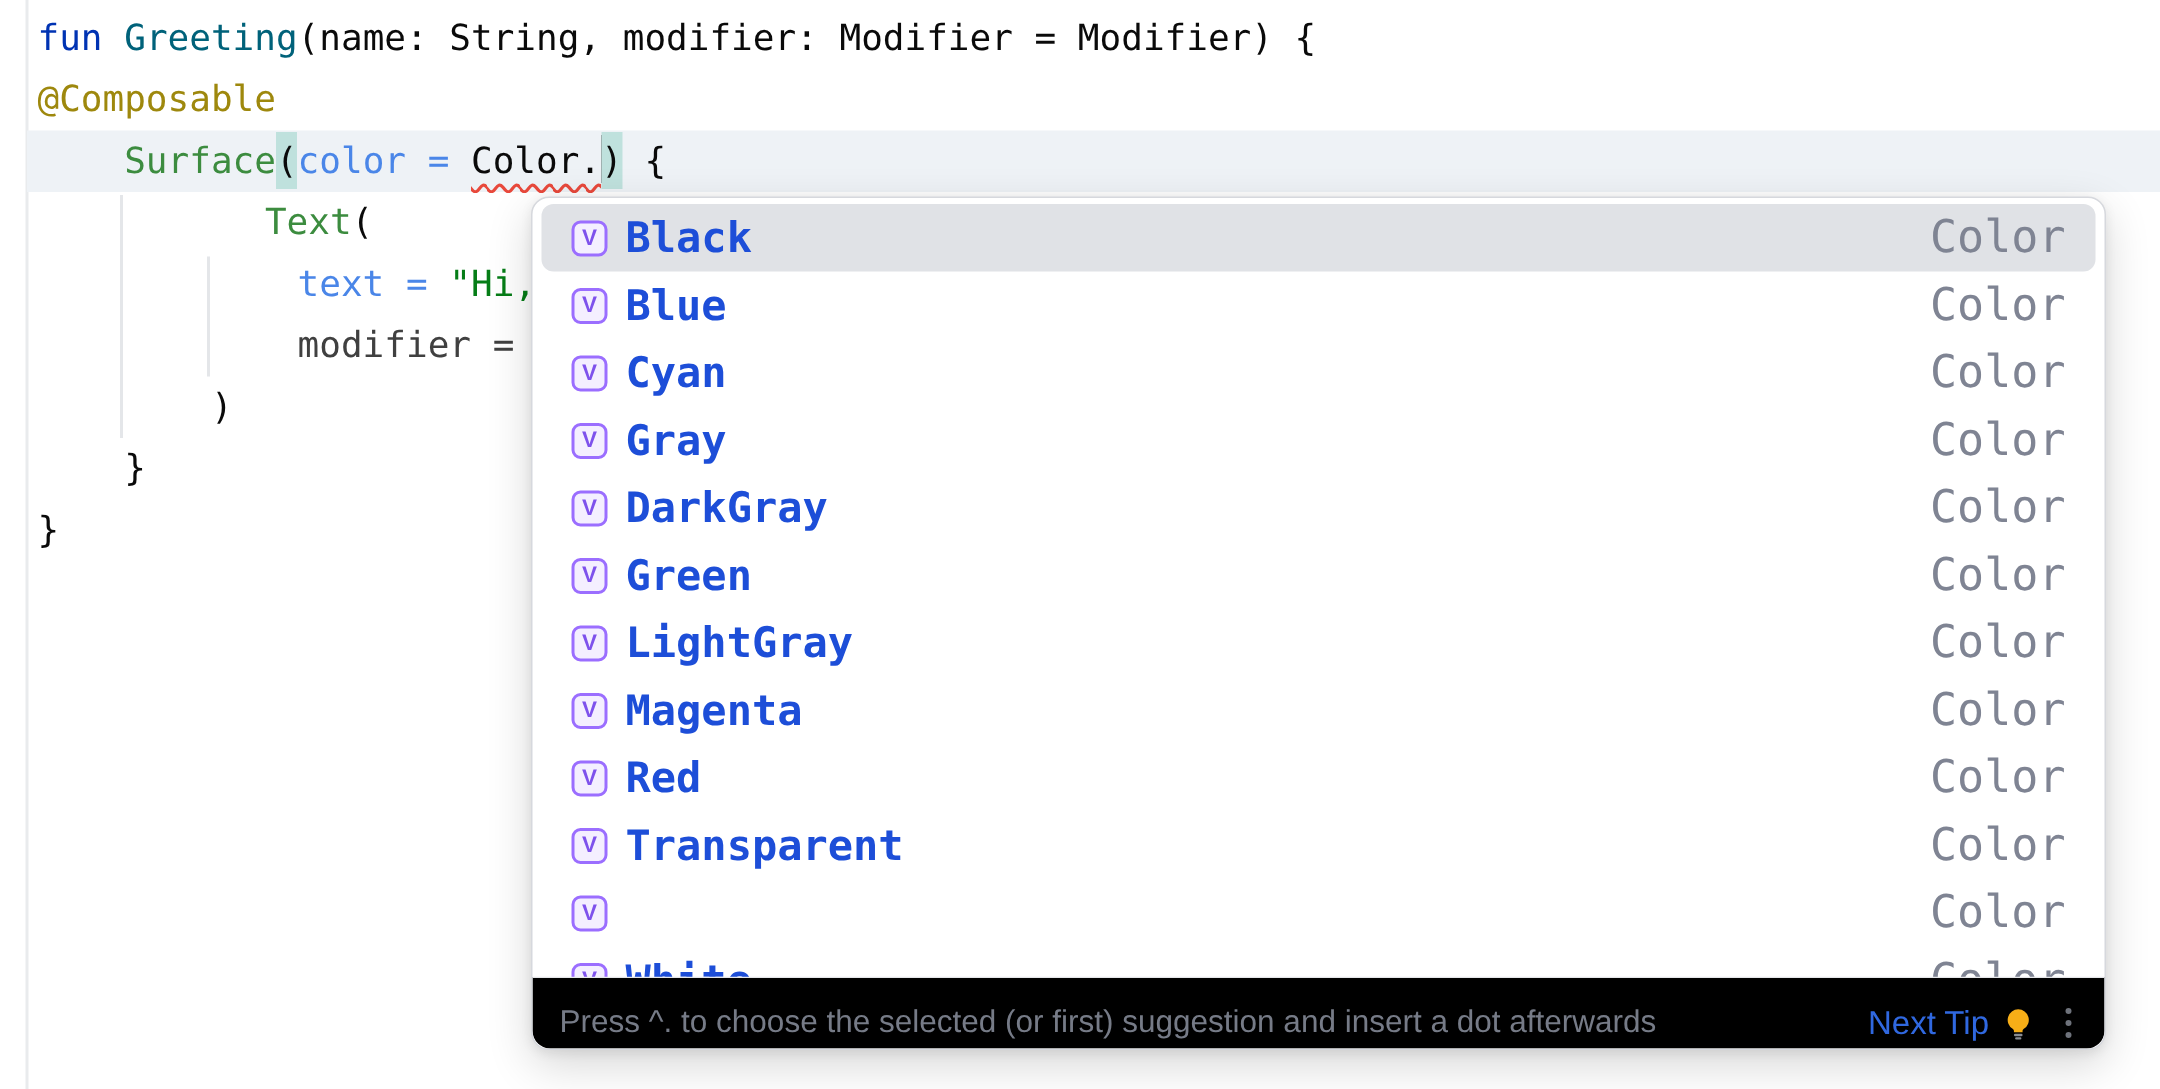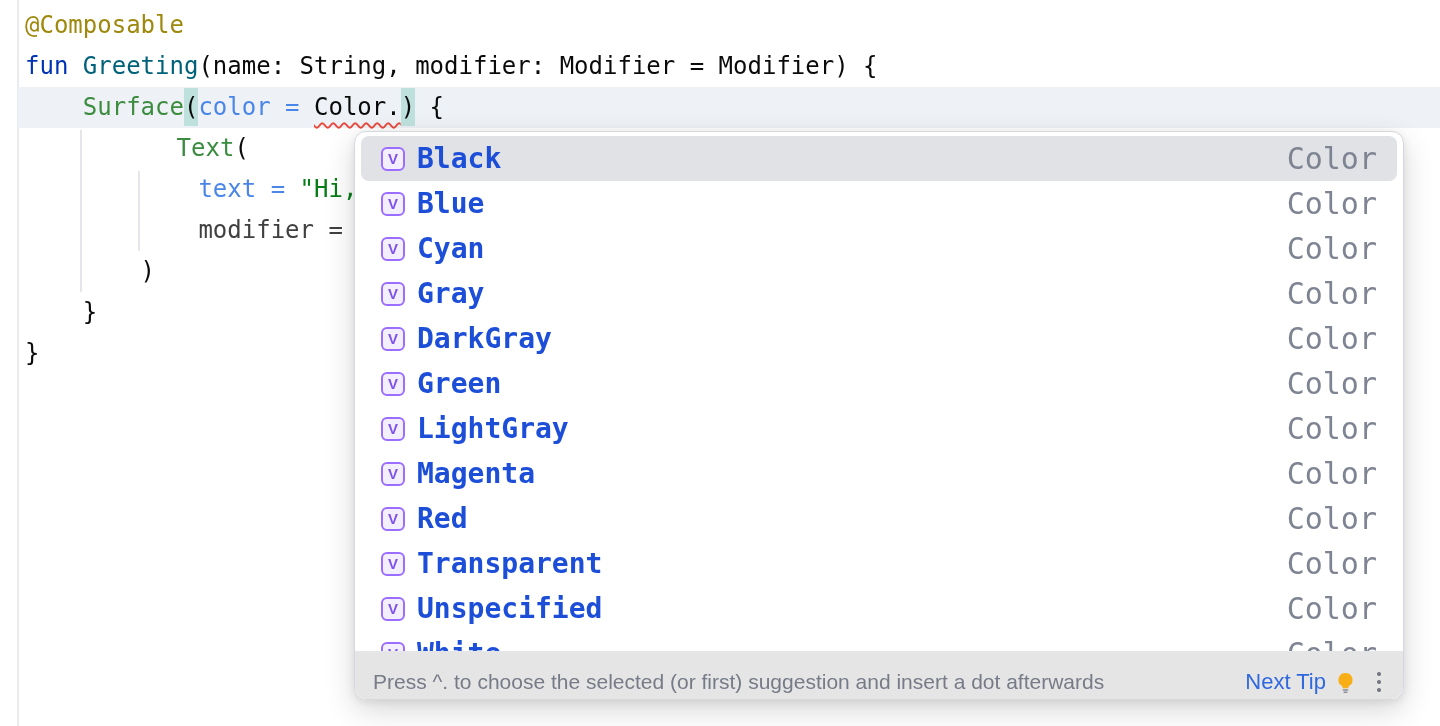--- a/index.html
+++ b/index.html
@@ -101,21 +101,21 @@
     margin-left: auto;
     margin-right: 20px;
     font-size: 30px;
     color: #7F8493;
     white-space: pre;
   }
   .popup-footer {
     position: absolute;
     left: 0; right: 0; bottom: 0;
     height: 48px;
-    background: #e5e5e5;
+    background: #000000;
     border-top: 1px solid #E5E6E9;
     border-radius: 0 0 12px 12px;
     display: flex;
     align-items: center;
     padding: 13px 14px 0 18px;
     font-family: "Liberation Sans", sans-serif;
   }
   .footer-hint {
     font-size: 21px;
     color: #767B87;
@@ -146,22 +146,22 @@
 </style>
 </head>
 <body>
 
 <div class="screen">
 
   <div class="gutter-border"></div>
 
   <div class="code-area">
     <div>
+        <div class="code-line"><span style="color: rgb(0, 51, 179);">fun</span><span style="color: rgb(10, 10, 10);"> </span><span style="color: rgb(0, 98, 122);">Greeting</span><span style="color: rgb(10, 10, 10);">(name: String, modifier: Modifier = Modifier) {</span></div>
         <div class="code-line"><span style="color: rgb(158, 136, 13);">@Composable</span></div>
-        <div class="code-line"><span style="color: rgb(0, 51, 179);">fun</span><span style="color: rgb(10, 10, 10);"> </span><span style="color: rgb(0, 98, 122);">Greeting</span><span style="color: rgb(10, 10, 10);">(name: String, modifier: Modifier = Modifier) {</span></div>
         <div class="code-line" style="background: rgb(238, 242, 246);"><span style="color: rgb(10, 10, 10);">    </span><span style="color: rgb(60, 140, 63);">Surface</span><span class="paren-hl" style="color: rgb(10, 10, 10); background-color: rgb(191, 225, 221);">(</span><span style="color: rgb(74, 134, 232);">color = </span><span class="squiggle" style="color: rgb(10, 10, 10); text-decoration-color: rgb(232, 73, 60);">Color.</span><span class="caret"></span><span class="paren-hl" style="color: rgb(10, 10, 10); background-color: rgb(191, 225, 221);">)</span><span style="color: rgb(10, 10, 10);"> {</span></div>
         <div class="code-line"><span style="color: rgb(10, 10, 10);">        </span><span style="color: rgb(60, 140, 63); margin-left: 36px;">Text</span><span style="color: rgb(10, 10, 10);">(</span></div>
         <div class="code-line"><span style="color: rgb(10, 10, 10);">            </span><span style="color: rgb(74, 134, 232);">text = </span><span style="color: rgb(6, 125, 23);">"Hi,</span></div>
         <div class="code-line"><span style="color: rgb(10, 10, 10);">            </span><span style="color: #404040;">modifier = </span></div>
         <div class="code-line"><span style="color: rgb(10, 10, 10);">        )</span></div>
         <div class="code-line"><span style="color: rgb(10, 10, 10);">    }</span></div>
         <div class="code-line"><span style="color: rgb(10, 10, 10);">}</span></div>
       </div>
   </div>
 
@@ -215,21 +215,20 @@
           <span class="label">Red</span>
           <span class="type">Color</span>
         </div>
         <div class="item">
           <span class="v-icon">V</span>
           <span class="label">Transparent</span>
           <span class="type">Color</span>
         </div>
         <div class="item">
           <span class="v-icon">V</span>
-          <span class="label">Unspecified</span>
           <span class="type">Color</span>
         </div>
         <div class="item">
           <span class="v-icon">V</span>
           <span class="label">White</span>
           <span class="type">Color</span>
         </div>
       </div>
     <div class="popup-footer">
       <span class="footer-hint">Press ^. to choose the selected (or first) suggestion and insert a dot afterwards</span>

